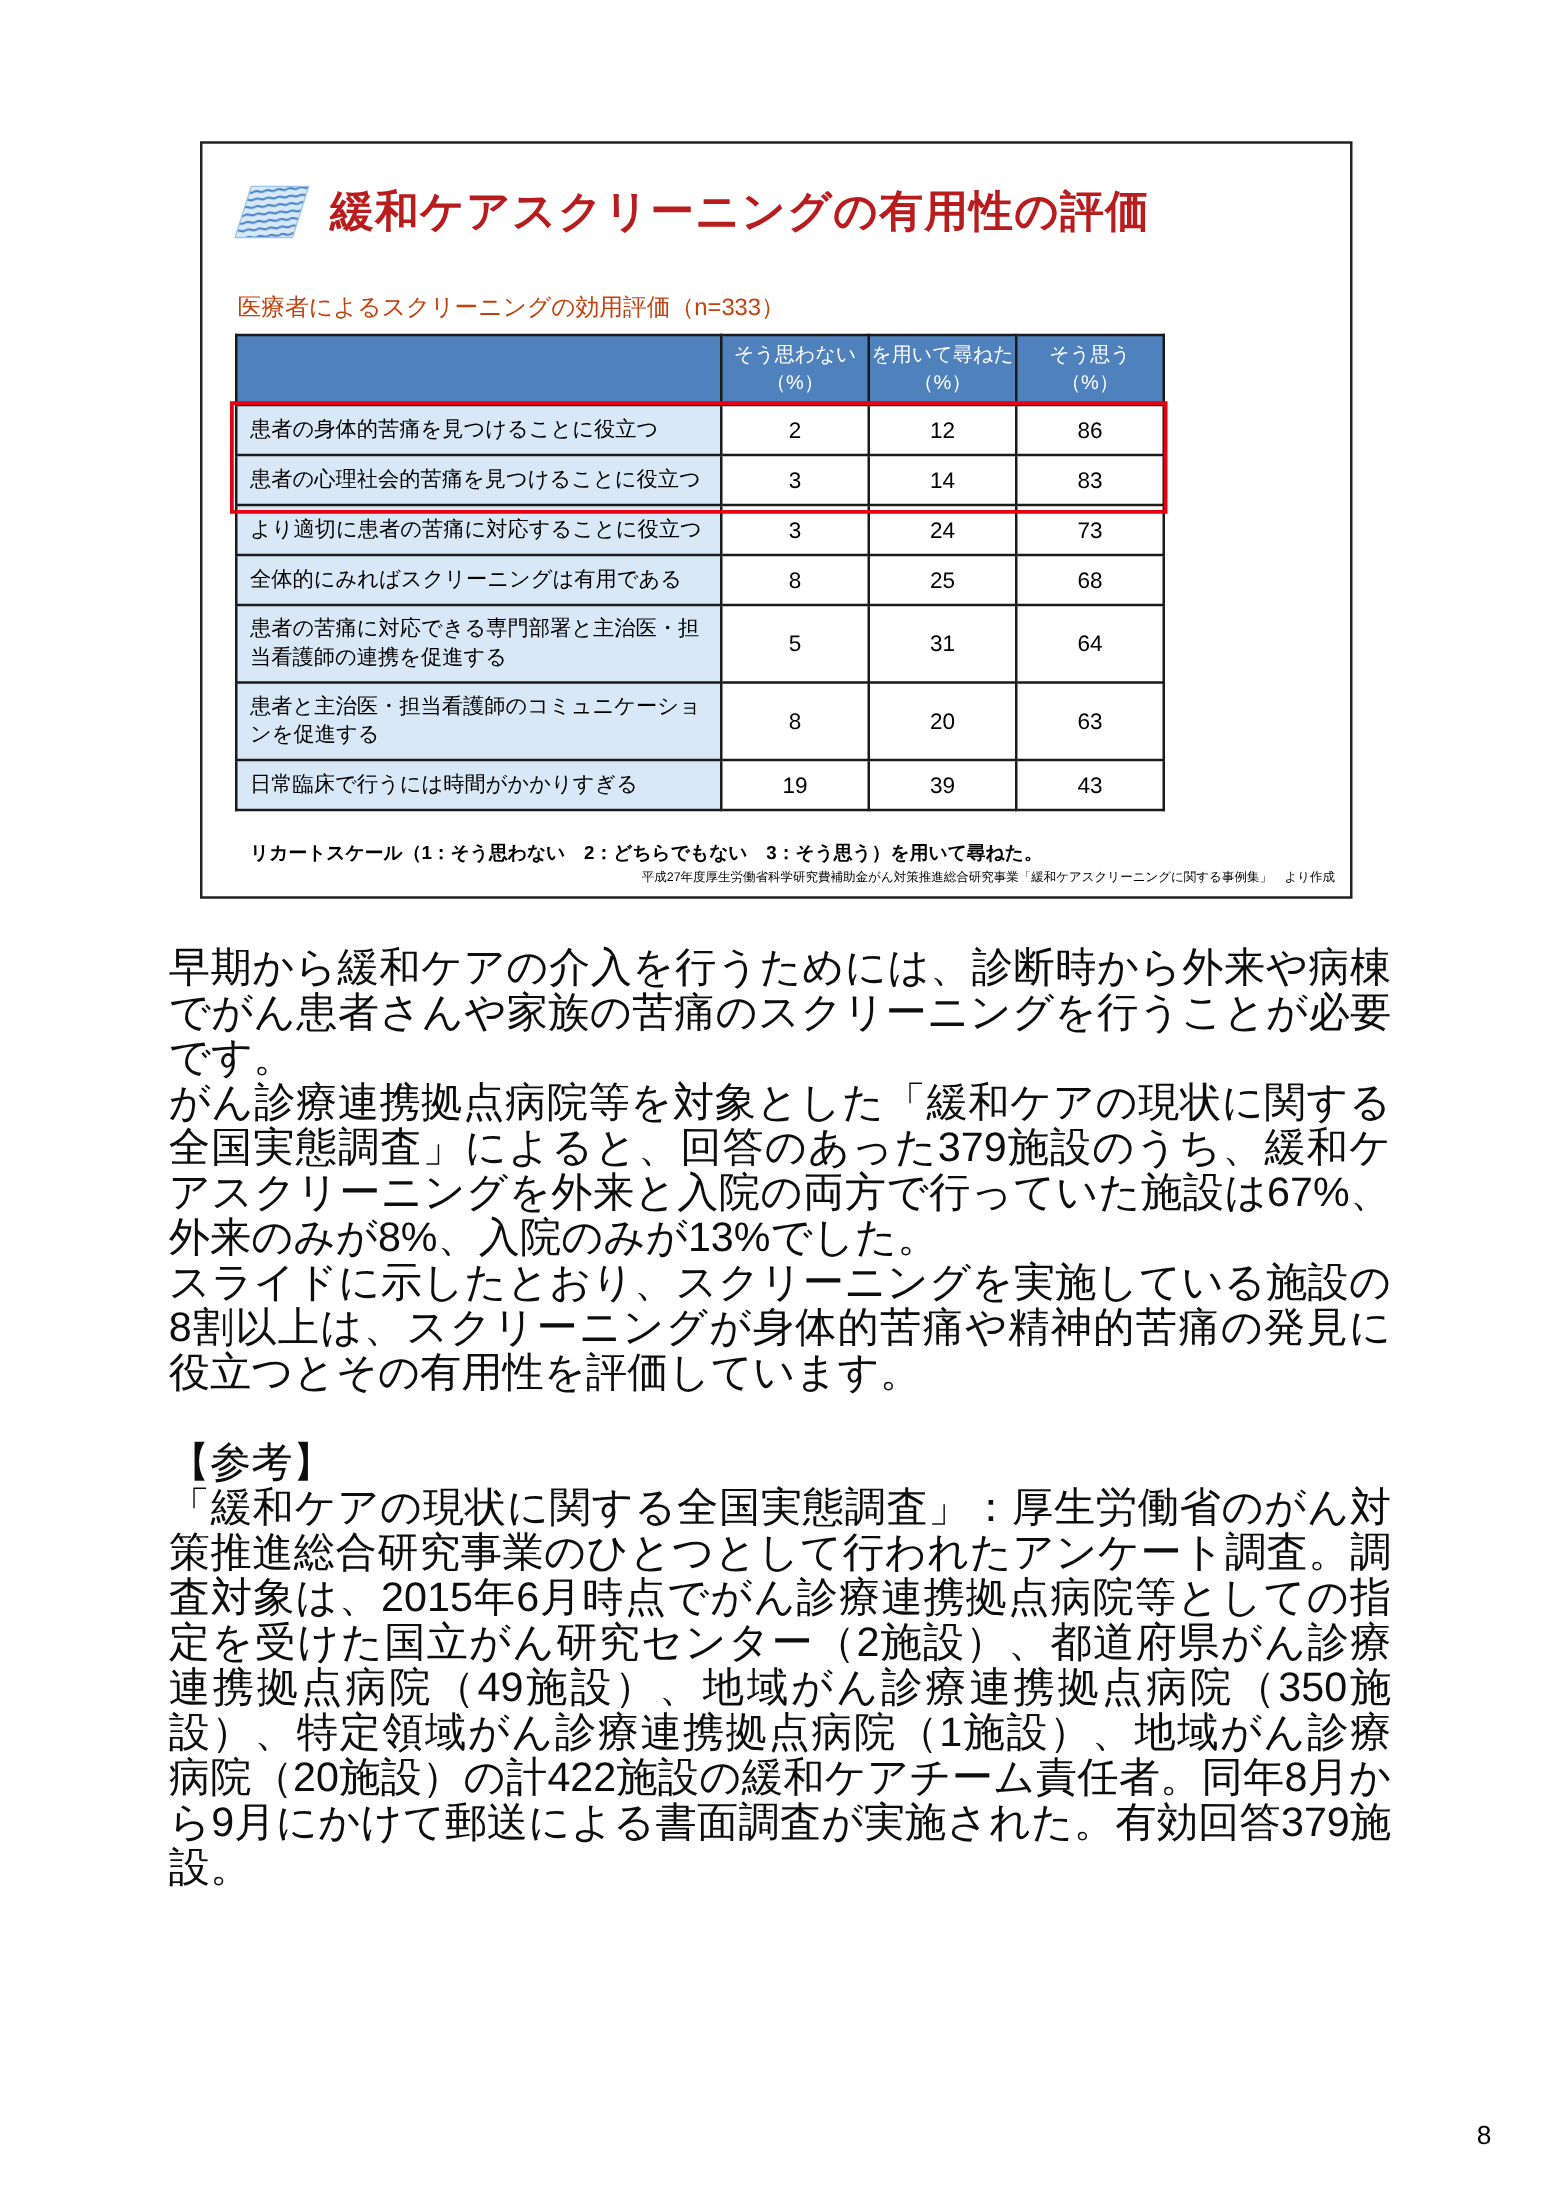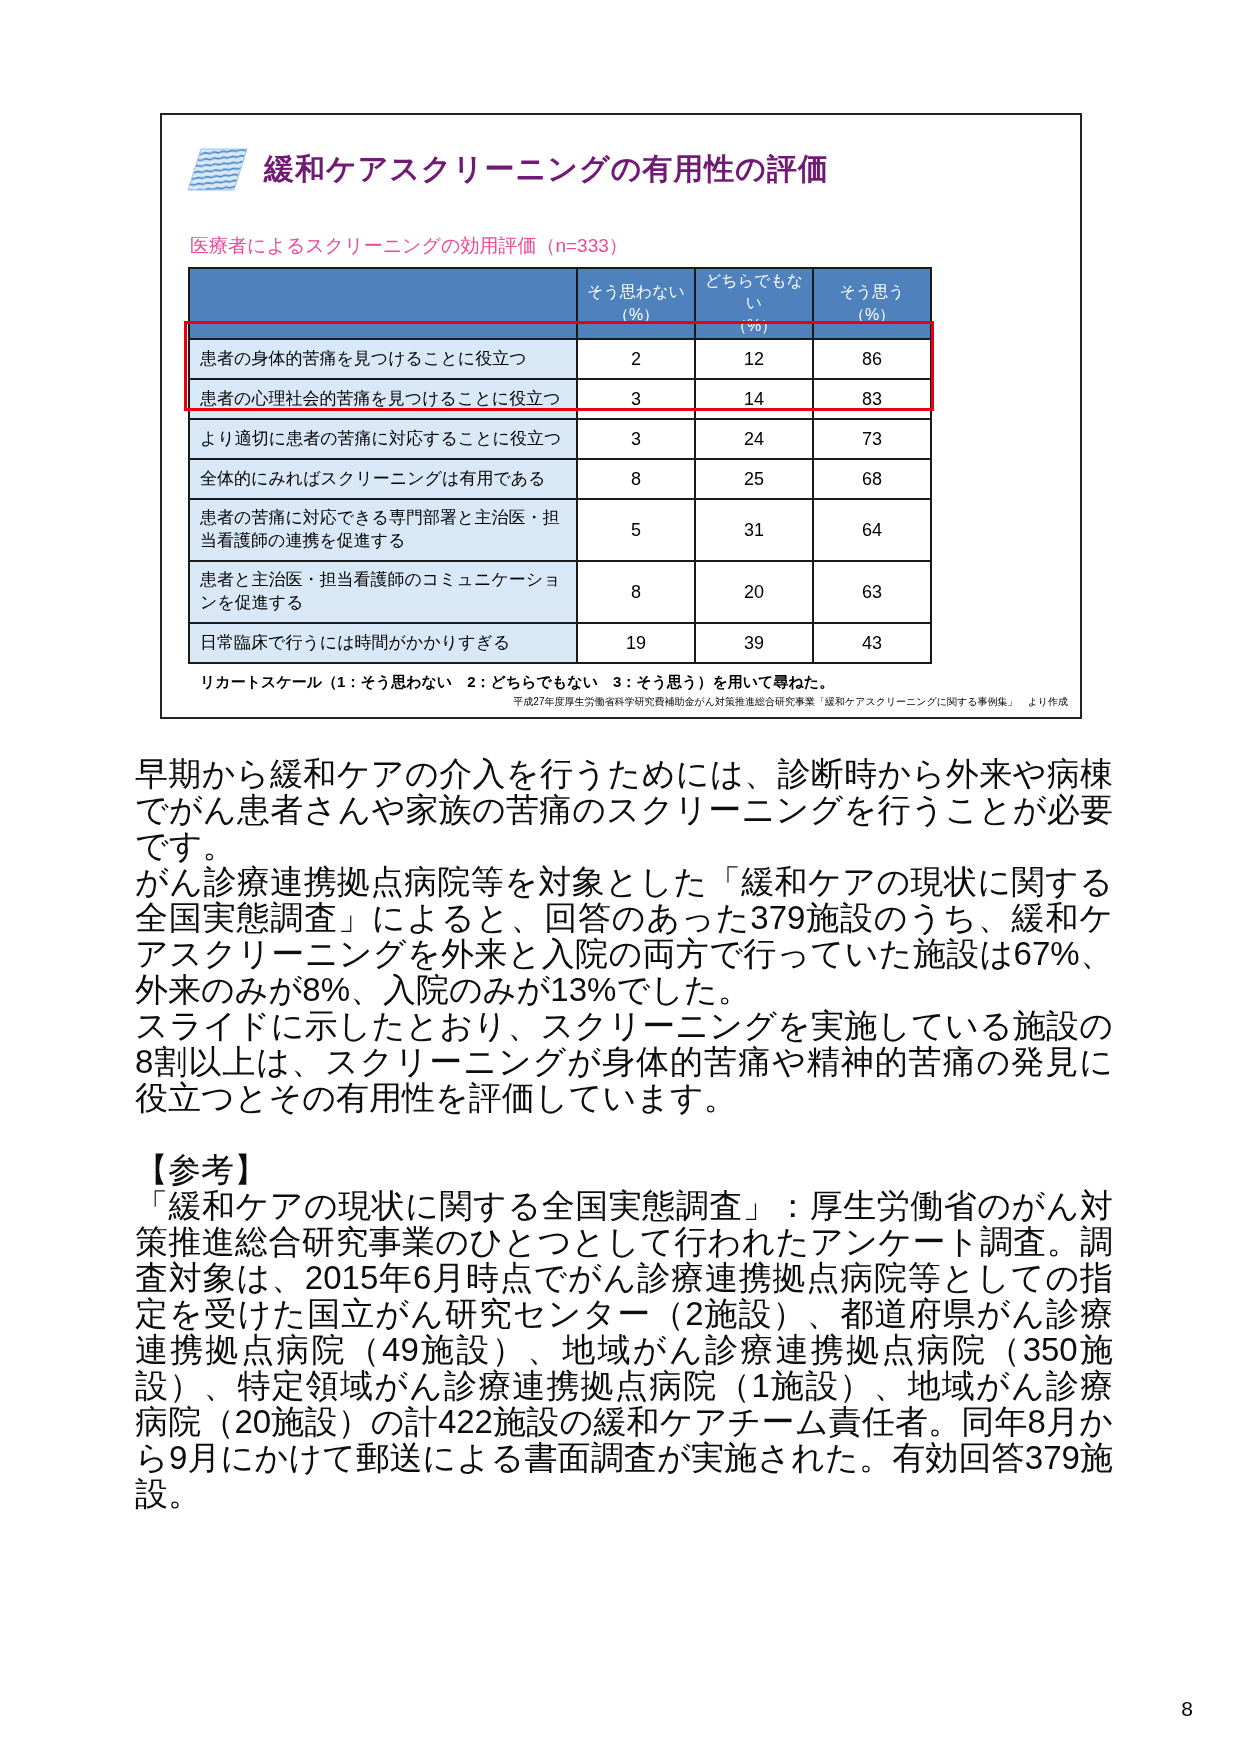--- a/index.html
+++ b/index.html
@@ -19,24 +19,24 @@
   
   .slide{
     position:absolute;left:160px;top:113px;width:922px;height:606px;
     border:2px solid #222;background:#fff;
   }
   .slide-header{
     position:absolute;left:22px;top:30px;display:flex;align-items:center;gap:14px;
   }
   .book-icon{display:inline-block;width:66px;height:48px;}
   .slide-title{
-    font-size:30px;font-weight:bold;margin:0;letter-spacing:1px;color:#701a75;
+    font-size:35px;font-weight:bold;margin:0;letter-spacing:1px;color:#b91c1c;
   }
   .slide-subtitle{
-    position:absolute;left:28px;top:118px;font-size:19px;color:#ec4899;
+    position:absolute;left:28px;top:118px;font-size:19px;color:#c2410c;
   }
 
   .table-wrap{position:absolute;left:26px;top:152px;width:742px;}
   .eval-table{border-collapse:collapse;table-layout:fixed;width:742px;padding-left:37px;}
   .eval-table th,.eval-table td{border:2px solid var(--border-color);}
   .label-head{width:388px;background:var(--header-bg);}
   .num-head{
     width:118px;background:var(--header-bg);color:#fff;font-weight:normal;
     font-size:16px;text-align:center;line-height:1.4;height:56px;vertical-align:middle;
   }
@@ -99,21 +99,21 @@
     <table class="eval-table">
       <thead>
         <tr>
           <th class="label-head"></th>
 
         <th class="num-head">
               <div>そう思わない</div>
               <div>（%）</div>
             </th>
             <th class="num-head">
-              <div>どちらでもない</div>
+              <div>を用いて尋ねた</div>
               <div>（%）</div>
             </th>
             <th class="num-head">
               <div>そう思う</div>
               <div>（%）</div>
             </th>
           </tr>
       </thead>
       <tbody>
 

